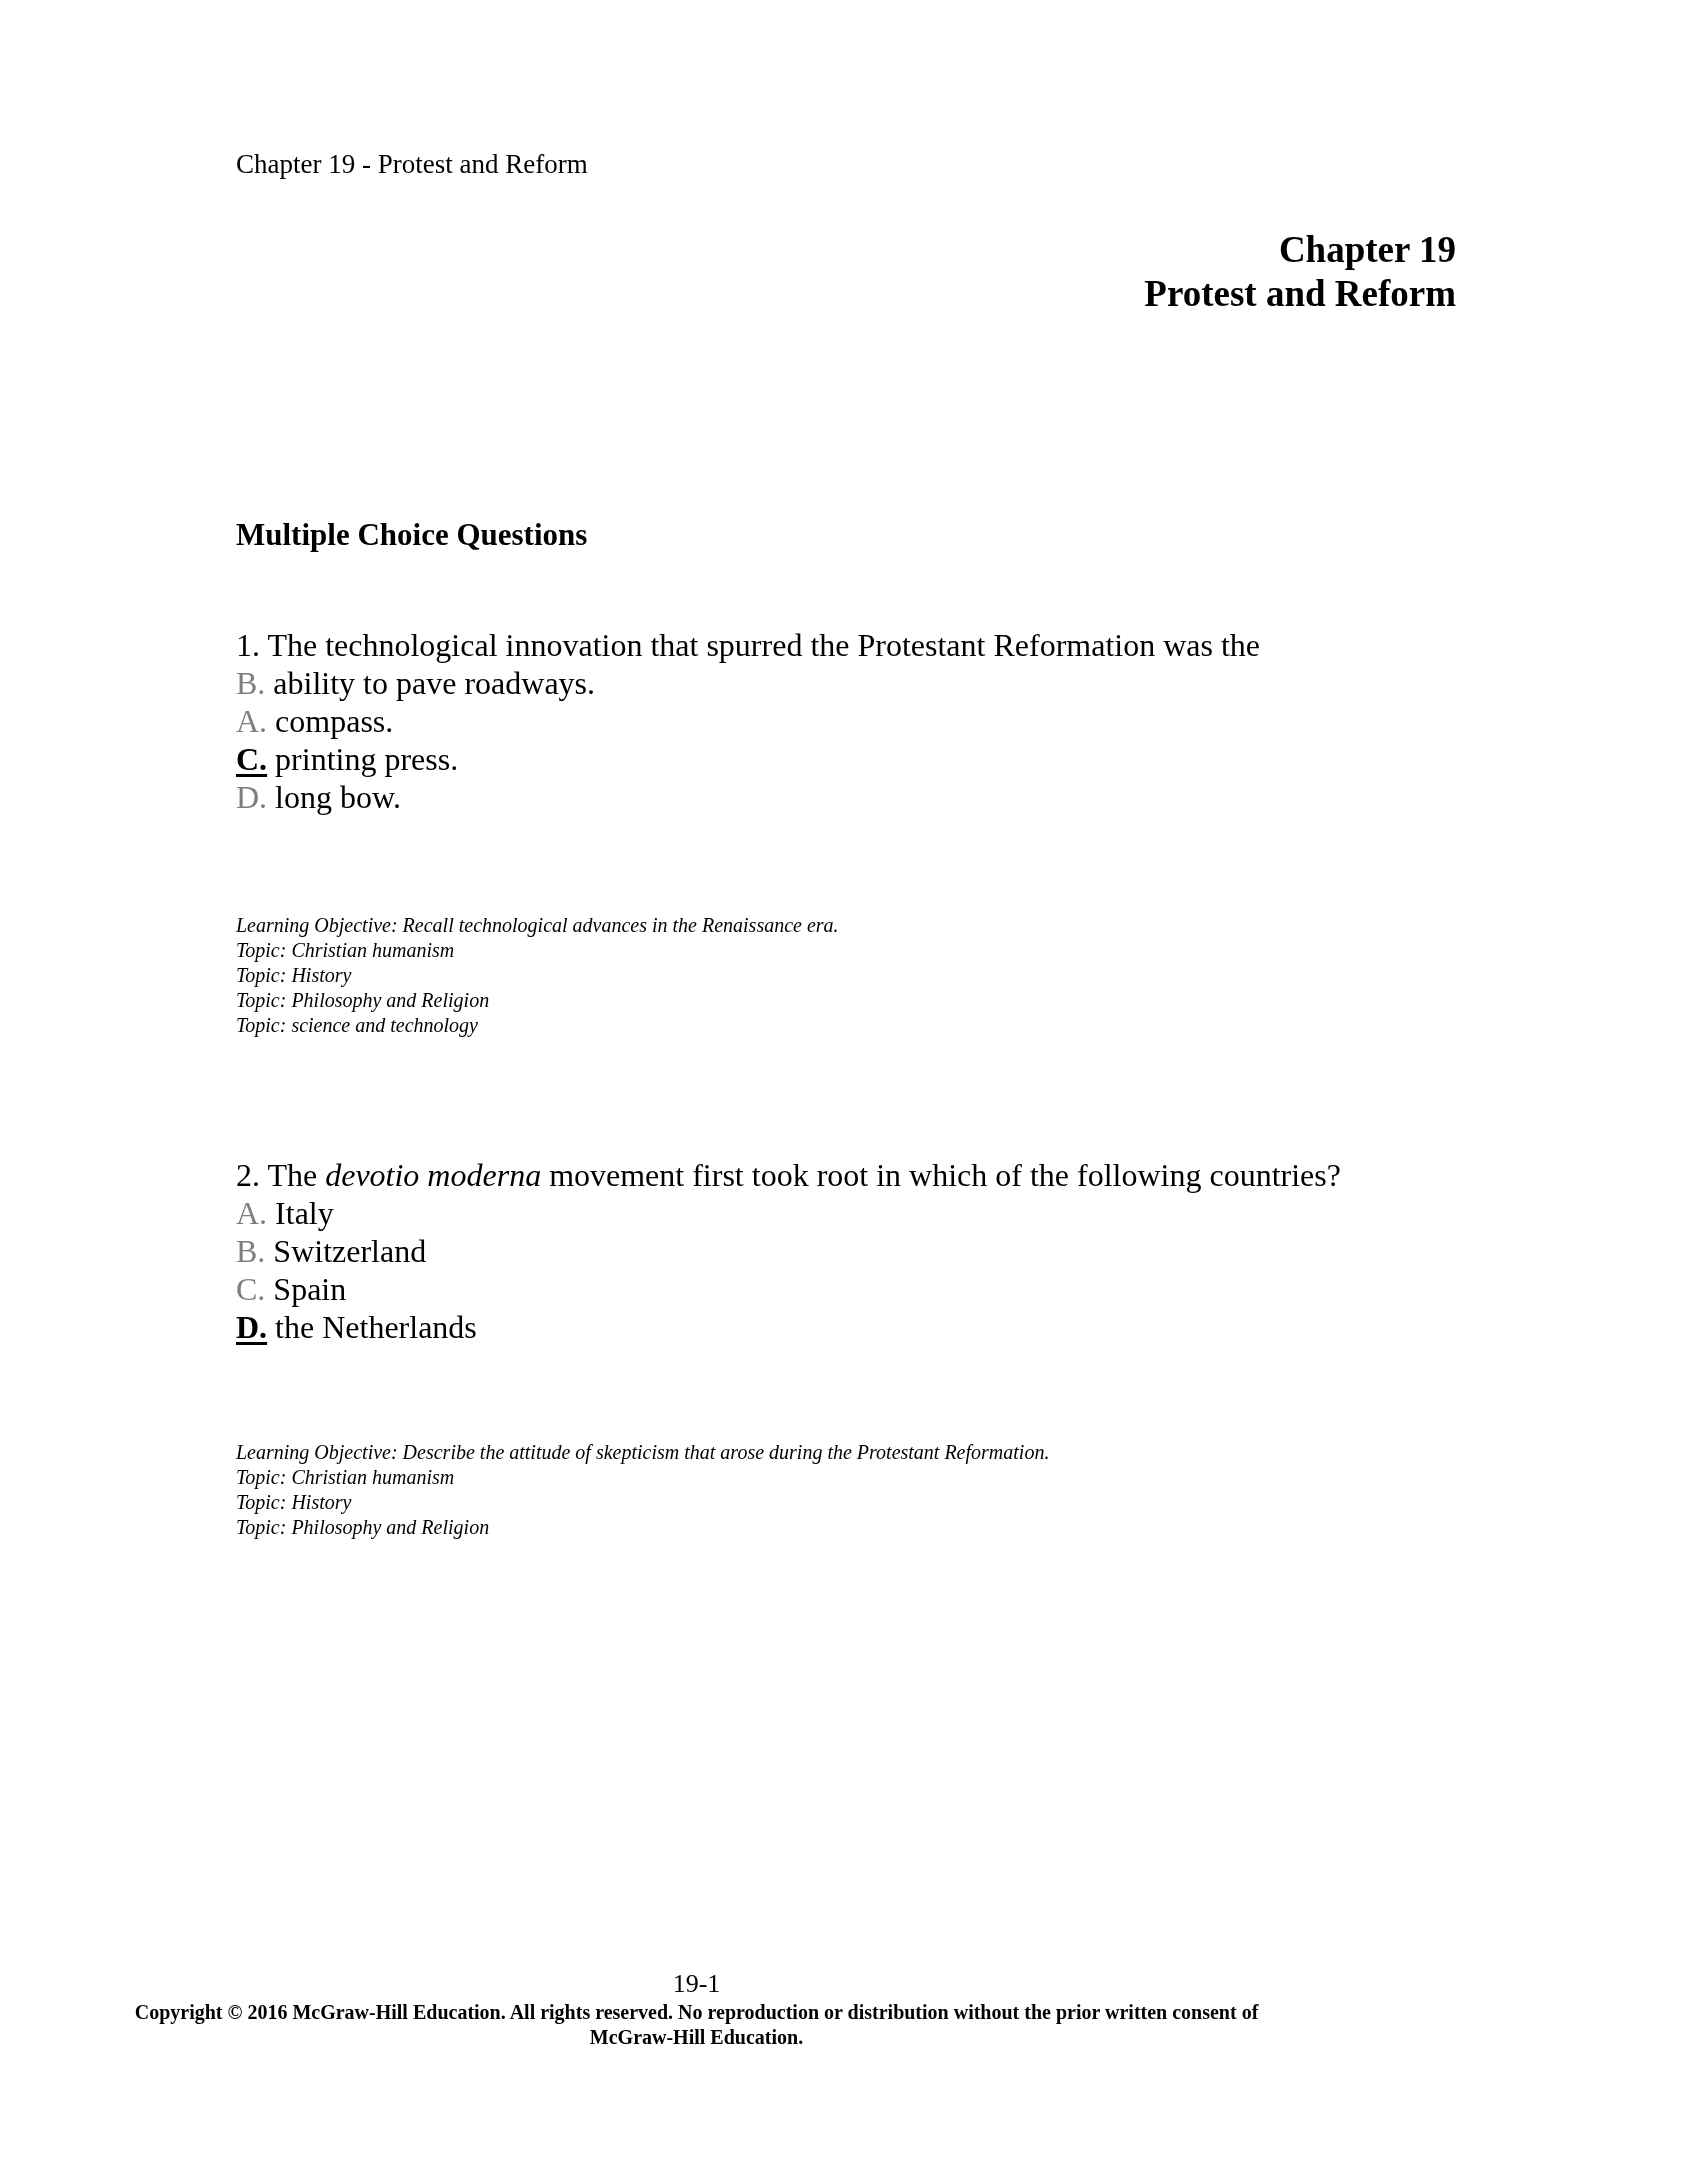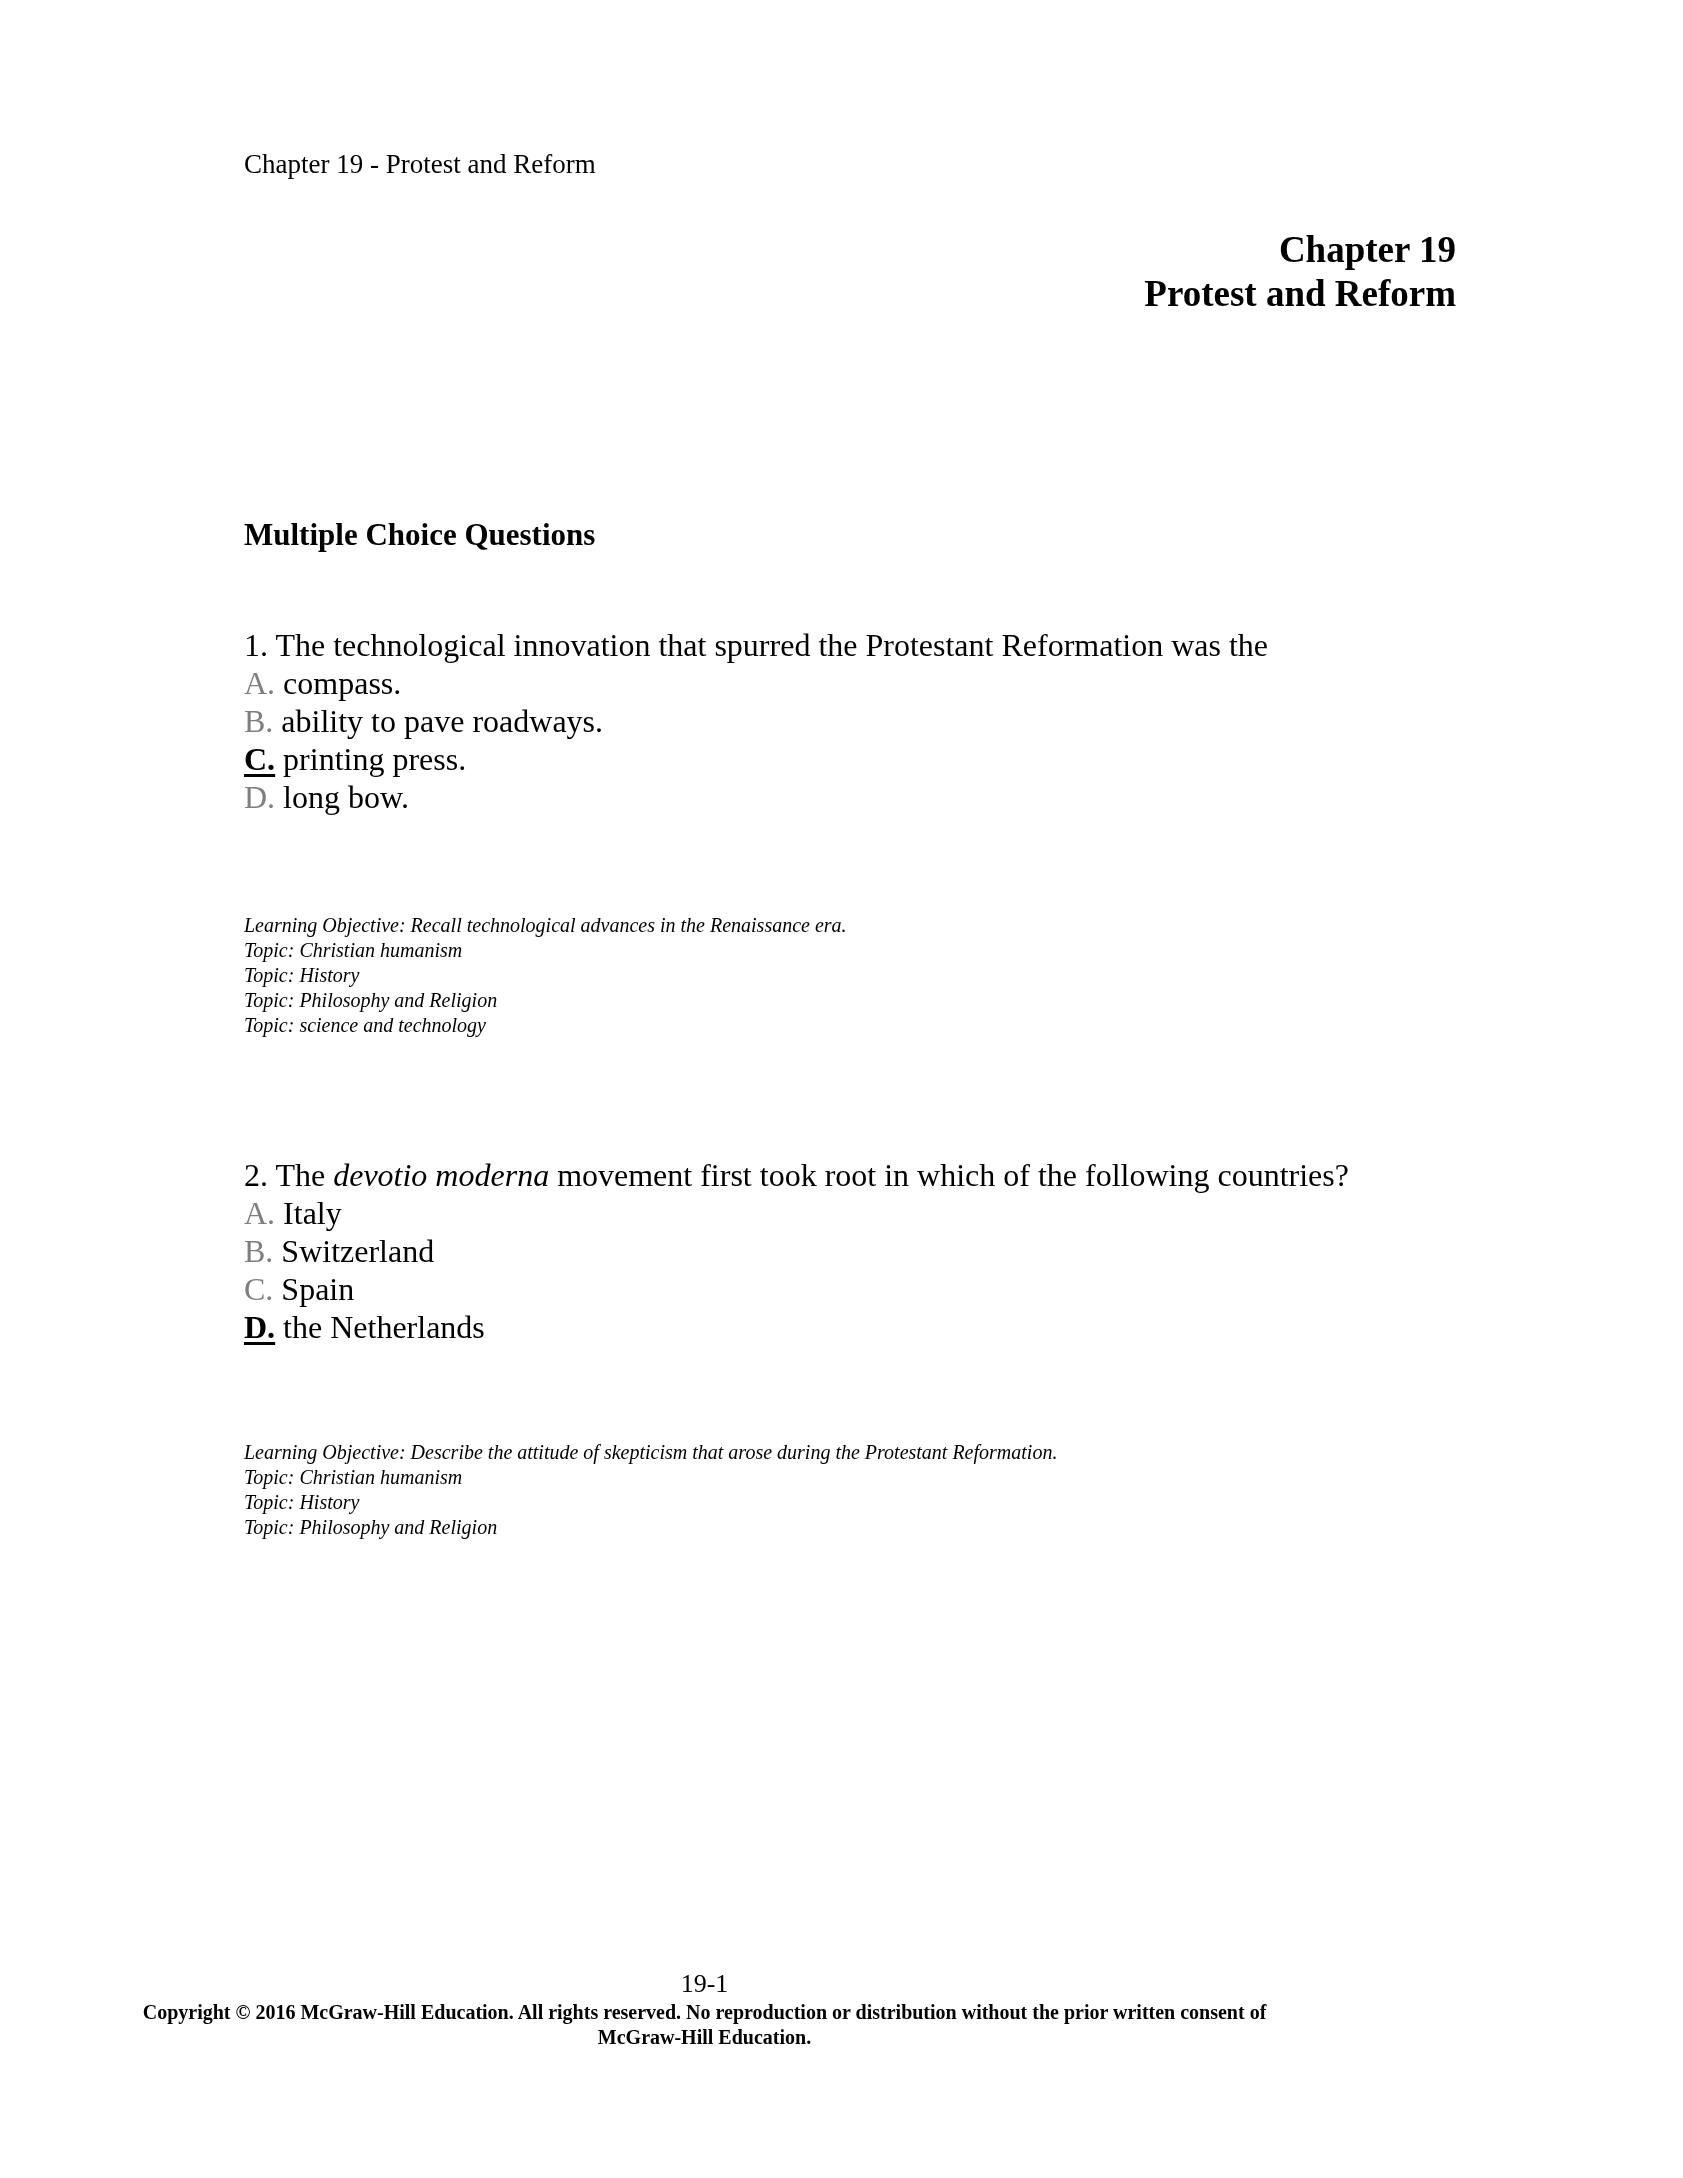--- a/index.html
+++ b/index.html
@@ -1,18 +1,18 @@
 <!DOCTYPE html>
 <html><head>
 <meta charset="utf-8">
 <style>
   html, body { margin:0; padding:0; background:#ffffff; }
   body { width:1683px; height:2178px; position:relative; overflow:hidden;
          font-family:"Liberation Serif", "DejaVu Serif", serif; color:#000; }
-  .abs { position:absolute; white-space:nowrap;margin-left:8px; }
+  .abs { position:absolute; white-space:nowrap; }
   .running-header { left:236px; top:149px; font-size:27px; }
   .title-block { right:227px; top:228px; text-align:right; font-weight:bold; font-size:37px; line-height:44px; }
   .section-heading { left:236px; top:517px; font-weight:bold; font-size:31px; }
   .question { left:236px; font-size:32px; line-height:38px; }
   .q-stem { display:block; }
   .opt { display:block; }
   .opt-letter { color:#7f7f7f; }
   .opt-letter.correct { color:#000; font-weight:bold; text-decoration:underline; text-decoration-thickness:3px; text-underline-offset:4px; }
   .meta { left:236px; font-style:italic; font-size:20px; line-height:25px; }
   .meta span { display:block; }
@@ -28,22 +28,22 @@
 
 <div class="abs title-block">
   <div>Chapter 19</div>
   <div>Protest and Reform</div>
 </div>
 
 <div class="abs section-heading">Multiple Choice Questions</div>
 
 <div class="abs question" style="top:626px;">
   <span class="q-stem"><span>1.</span> <span>The technological innovation that spurred the Protestant Reformation was the</span></span>
+  <span class="opt"><span class="opt-letter">B.</span> <span>ability to pave roadways.</span></span>
   <span class="opt"><span class="opt-letter">A.</span> <span>compass.</span></span>
-  <span class="opt"><span class="opt-letter">B.</span> <span>ability to pave roadways.</span></span>
   <span class="opt"><span class="opt-letter correct">C.</span> <span>printing press.</span></span>
   <span class="opt"><span class="opt-letter">D.</span> <span>long bow.</span></span>
 </div>
 
 <div class="abs meta" style="top:913px;">
   <span>Learning Objective: Recall technological advances in the Renaissance era.</span>
   <span>Topic: Christian humanism</span>
   <span>Topic: History</span>
   <span>Topic: Philosophy and Religion</span>
   <span>Topic: science and technology</span>

